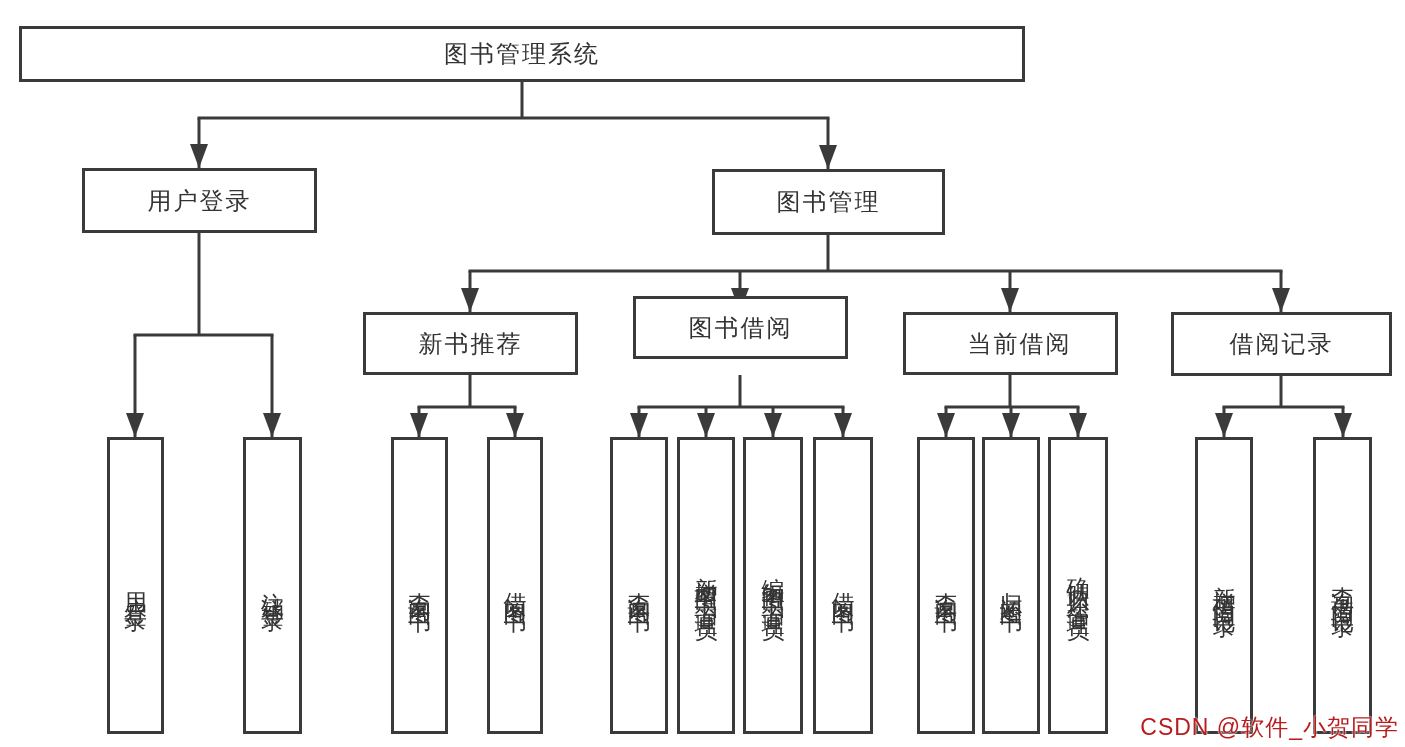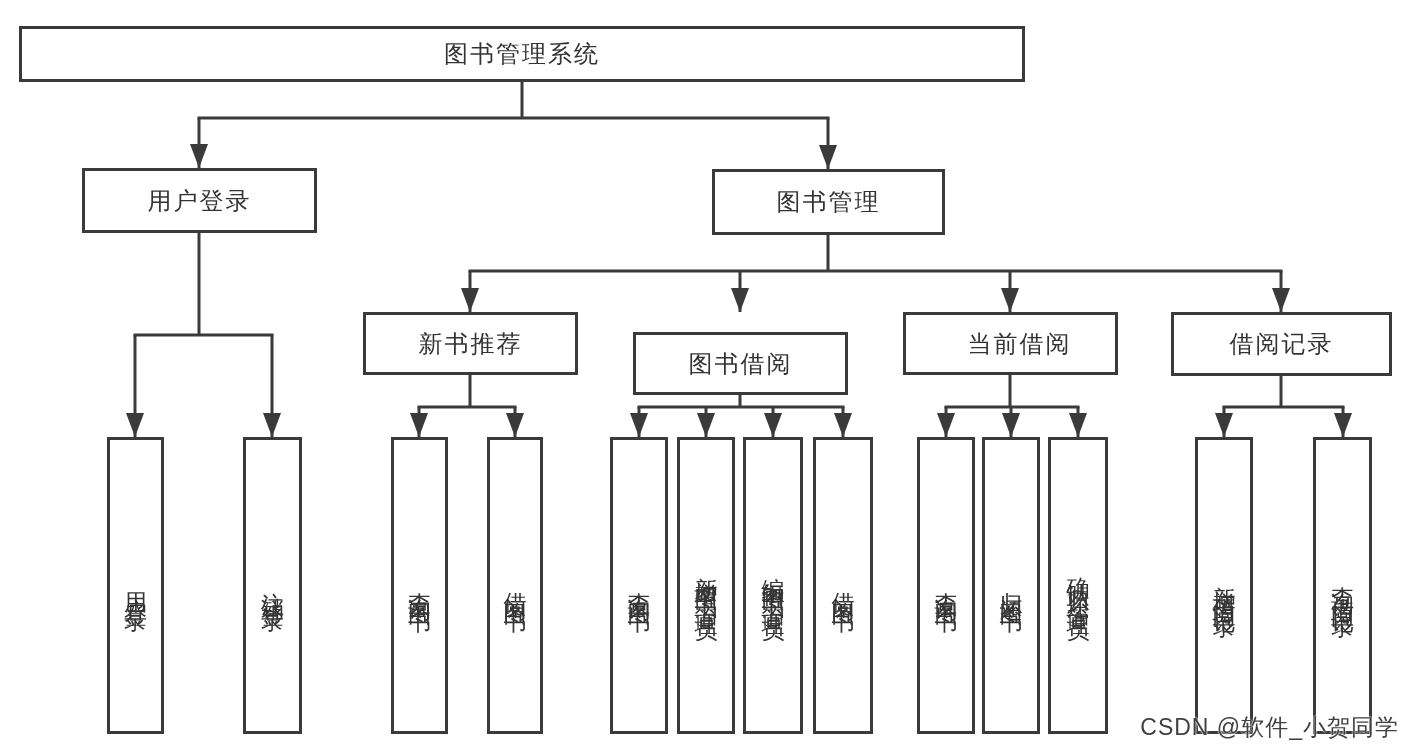--- a/index.html
+++ b/index.html
@@ -31,21 +31,21 @@
     text-orientation:mixed;
     font-size:23px;
     letter-spacing:6px;
     line-height:1;
   }
   .watermark{
     position:absolute;
     right:6px;
     top:712px;
     font-size:23px;
-    color:#404040;
+    color:#b91c1c;
     letter-spacing:1px;
     white-space:nowrap;
     text-shadow:0 0 2px #ffffff,0 0 2px #ffffff;
     z-index:5;
   }
 </style>
 </head>
 <body>
 
 <div class="canvas">
@@ -99,21 +99,21 @@
       <path d="M1343,407 V437" marker-end="url(#arrow)"></path>
     </g>
   </svg>
 
   <div class="node hnode" style="left:19px;top:26px;width:1006px;height:56px;">图书管理系统</div>
 
   <div class="node hnode" style="left:82px;top:168px;width:235px;height:65px;">用户登录</div>
   <div class="node hnode" style="left:363px;top:312px;width:215px;height:63px;">新书推荐</div>
 
   <div class="node hnode" style="left:712px;top:169px;width:233px;height:66px;">图书管理</div>
-  <div class="node hnode" style="left:633px;top:332px;width:215px;height:63px;">图书借阅</div>
+  <div class="node hnode" style="left:633px;top:296px;width:215px;height:63px;">图书借阅</div>
   <div class="node hnode" style="left:903px;top:312px;width:215px;height:63px;padding-left:18px;">当前借阅</div>
   <div class="node hnode" style="left:1171px;top:312px;width:221px;height:64px;">借阅记录</div>
 
   <div class="node vnode" style="left:107px;top:437px;width:57px;height:297px;">
     <span>用户登录</span>
   </div>
   <div class="node vnode" style="left:243px;top:437px;width:59px;height:297px;">
     <span>注销登录</span>
   </div>
 

